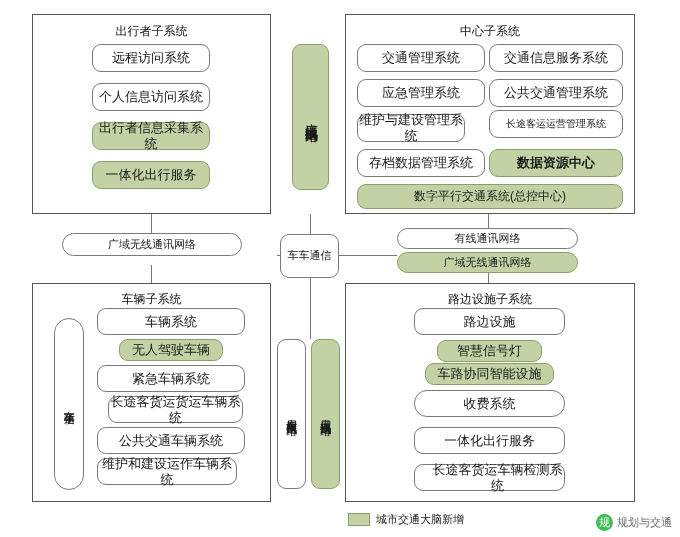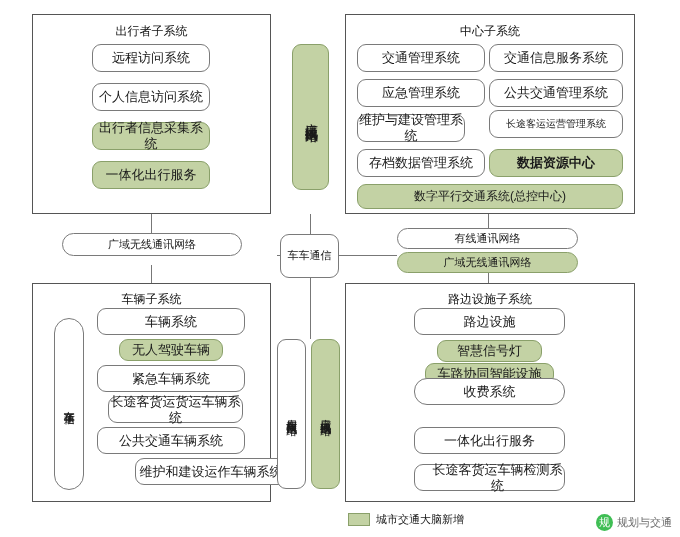--- a/index.html
+++ b/index.html
@@ -172,21 +172,21 @@
   </div>
   <div class="box rounded green" style="left:119px;top:339px;width:104px;height:22px;">
     <span>无人驾驶车辆</span>
   </div>
   <div class="box rounded" style="left:108px;top:396px;width:135px;height:27px;">
     <span>长途客货运货运车辆系统</span>
   </div>
   <div class="box rounded" style="left:97px;top:427px;width:148px;height:27px;">
     <span>公共交通车辆系统</span>
   </div>
-  <div class="box rounded" style="left:97px;top:458px;width:152px;height:27px;margin-left:38px;">
+  <div class="box rounded" style="left:97px;top:458px;width:140px;height:27px;">
     <span>维护和建设运作车辆系统</span>
   </div>
 
   <div class="box rounded vert" style="left:277px;top:339px;width:29px;height:150px;font-size:11px;">
     <span>专用短程通讯网络</span>
   </div>
   <div class="box rounded green vert" style="left:311px;top:339px;width:29px;height:150px;font-size:11px;">
     <span>广域无线通讯网络</span>
   </div>
 
@@ -195,21 +195,21 @@
   </div>
   <div class="box rounded" style="left:414px;top:308px;width:151px;height:27px;">
     <span>路边设施</span>
   </div>
   <div class="box rounded green" style="left:437px;top:340px;width:105px;height:22px;">
     <span>智慧信号灯</span>
   </div>
   <div class="box rounded green" style="left:425px;top:363px;width:129px;height:22px;">
     <span>车路协同智能设施</span>
   </div>
-  <div class="box rounded" style="left:414px;top:378px;width:151px;height:27px;border-radius:13px;">
+  <div class="box rounded" style="left:414px;top:390px;width:151px;height:27px;border-radius:13px;">
     <span>收费系统</span>
   </div>
   <div class="box rounded" style="left:414px;top:427px;width:151px;height:27px;">
     <span>一体化出行服务</span>
   </div>
   <div class="box rounded" style="left:414px;top:464px;width:151px;height:27px;padding-left:16px;">
     <span>长途客货运车辆检测系统</span>
   </div>
 
   <div class="legend" style="left:348px;top:512px;">

